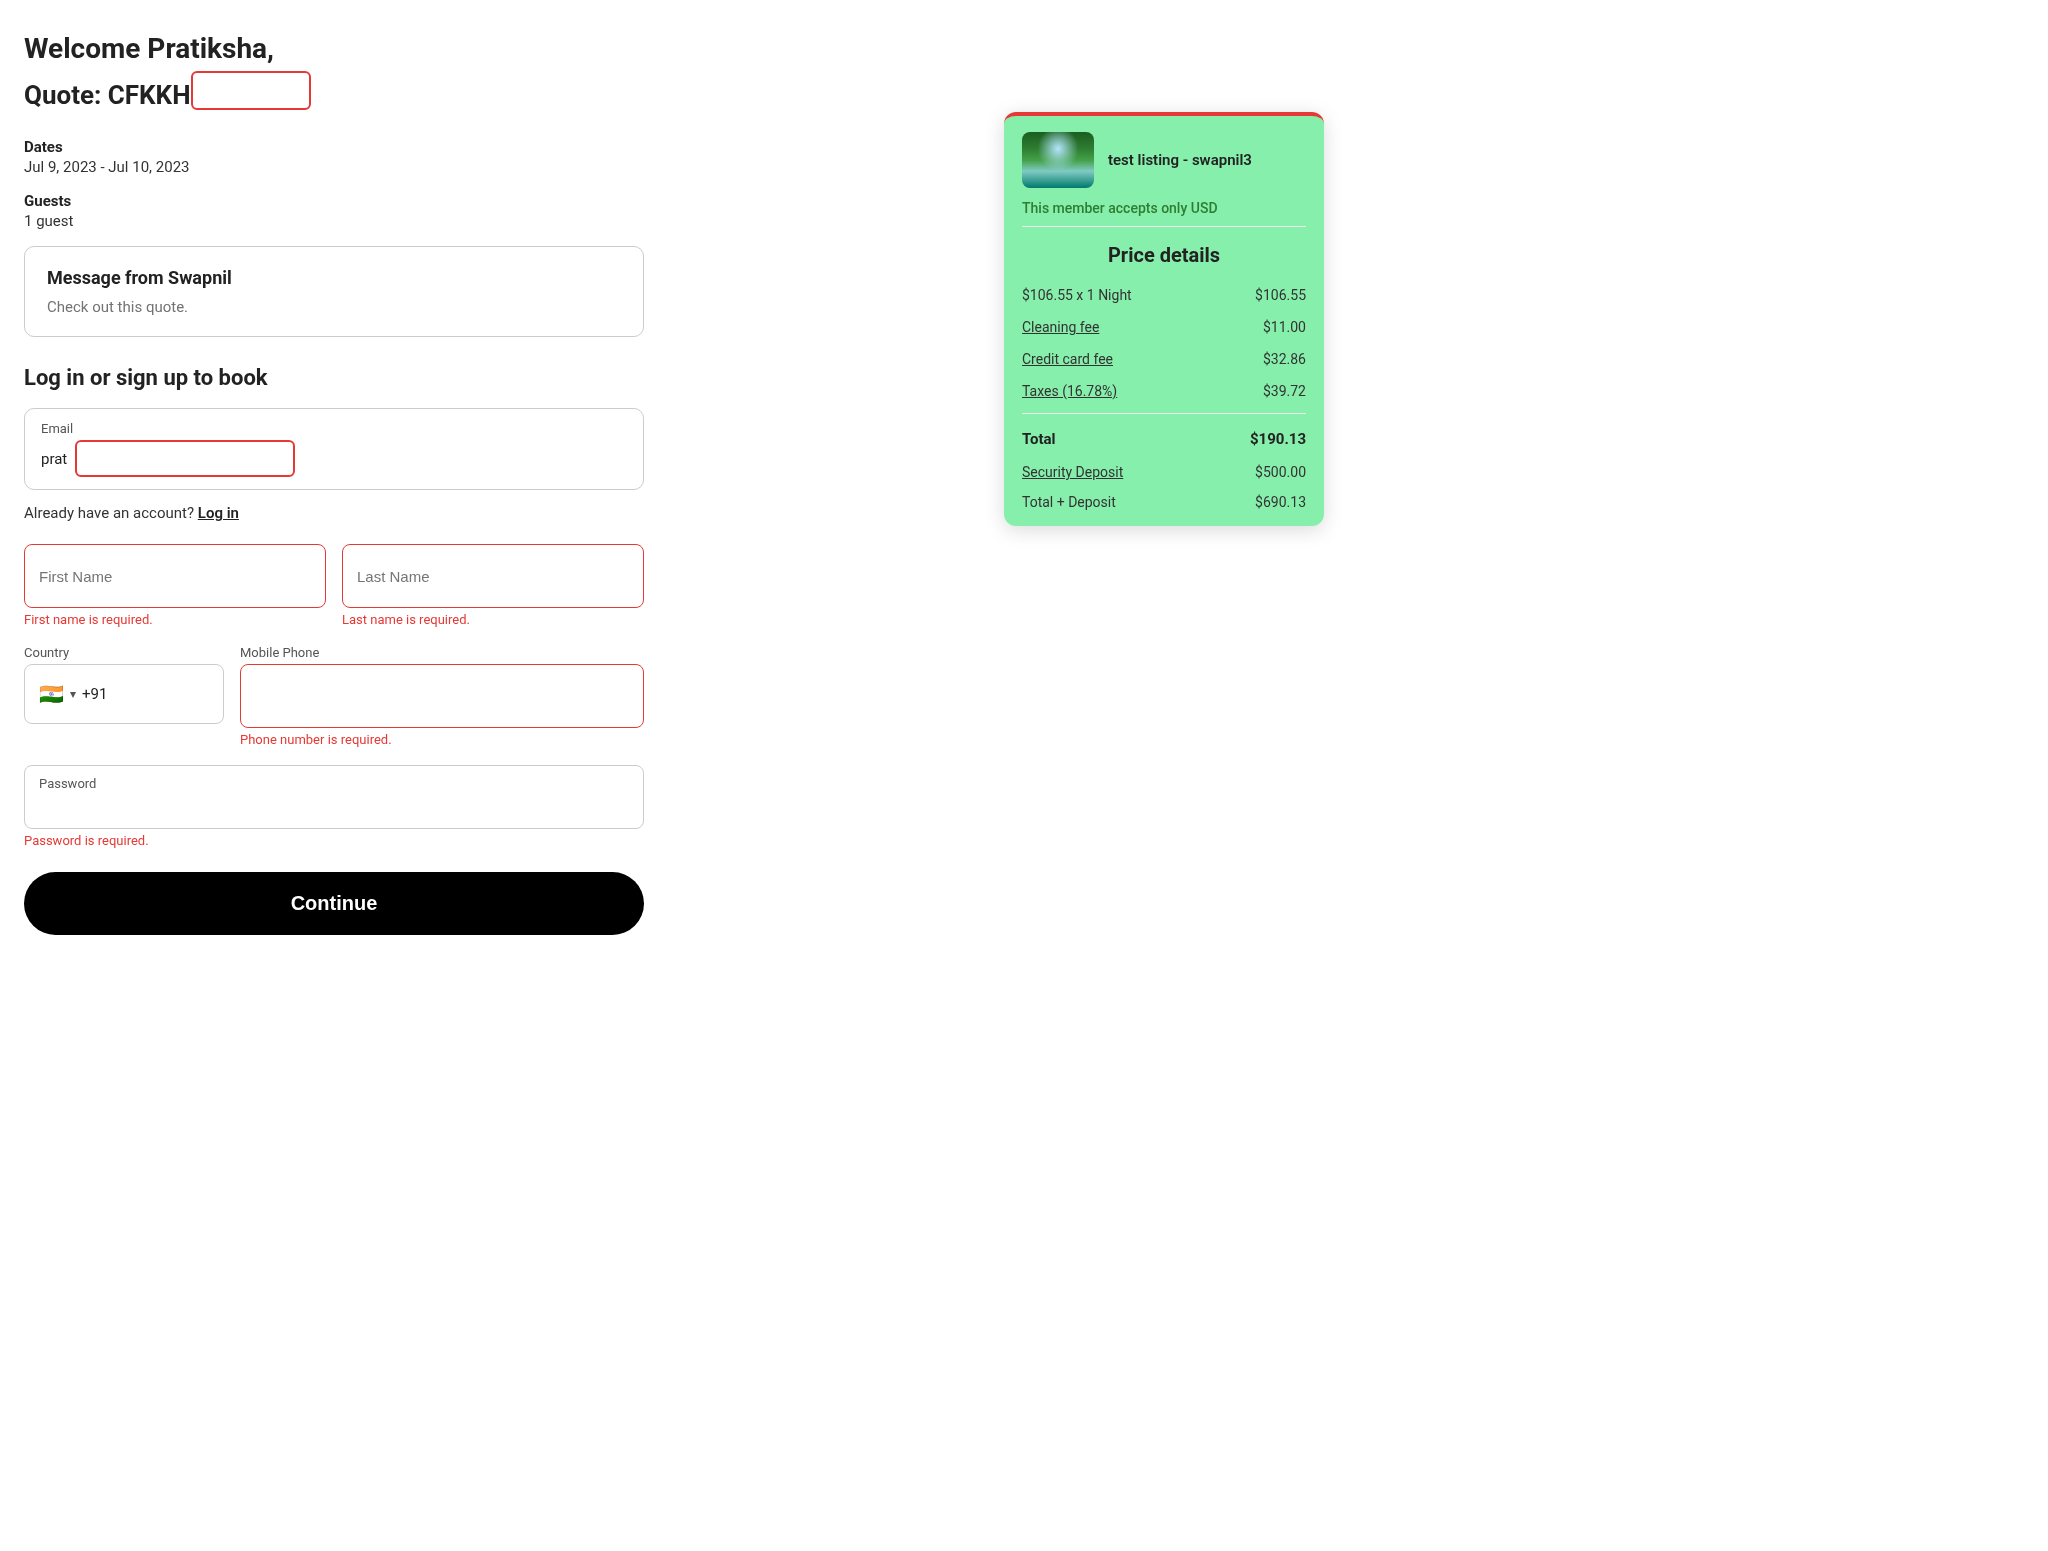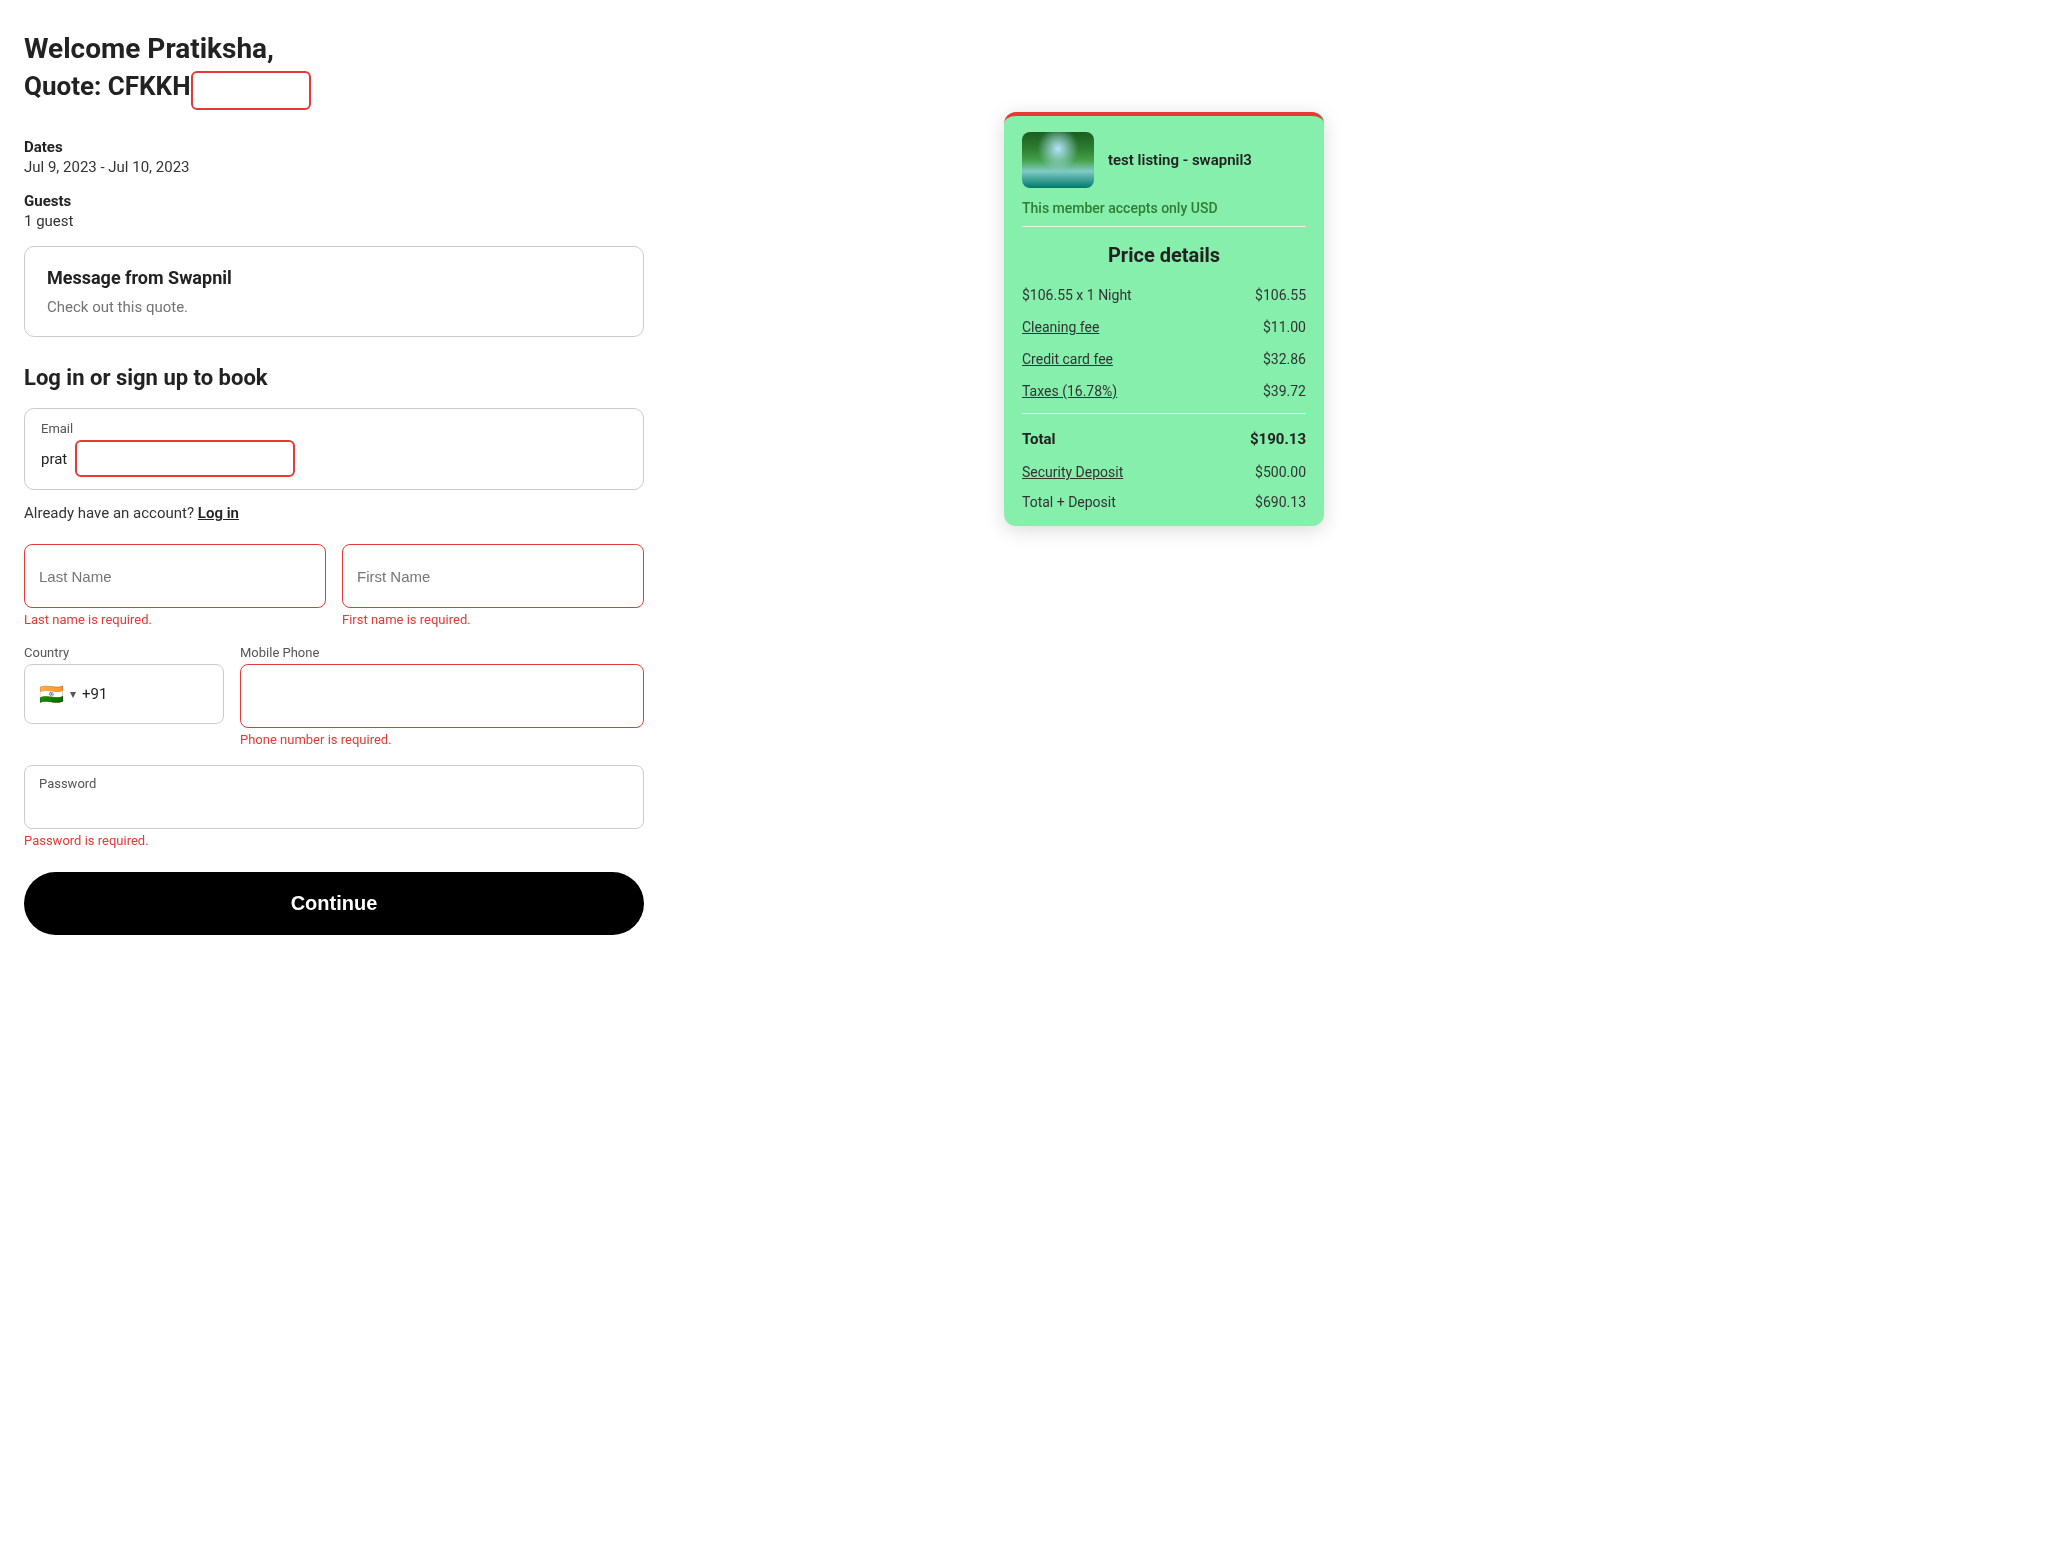--- a/index.html
+++ b/index.html
@@ -28,21 +28,21 @@
     }
 
     
     .welcome-title {
       font-size: 28px;
       font-weight: 700;
       margin-bottom: 6px;
     }
     .quote-row {
       display: flex;
-      align-items: flex-start;
+      align-items: flex-end;
       font-size: 26px;
       font-weight: 700;
       margin-bottom: 28px;
     }
     .quote-input {
       border: 2px solid #e53935;
       border-radius: 6px;
       padding: 6px 12px;
       font-size: 20px;
       width: 120px;
@@ -351,26 +351,26 @@
     
     <div class="login-row">
       <span>Already have an account?</span>
       <span> </span>
       <a class="login-link">Log in</a>
     </div>
 
     
     <div class="name-row">
       <div class="name-field">
+        <input class="field-input-bordered" type="text" placeholder="First Name" style="">
+        <div class="error-text">First name is required.</div>
+      </div>
+      <div class="name-field">
         <input class="field-input-bordered" type="text" placeholder="Last Name" style="">
         <div class="error-text">Last name is required.</div>
-      </div>
-      <div class="name-field">
-        <input class="field-input-bordered" type="text" placeholder="First Name" style="">
-        <div class="error-text">First name is required.</div>
       </div>
     </div>
 
     
     <div class="country-phone-row">
       <div class="country-field">
         <div style="font-size:13px;color:#555;margin-bottom:4px;">Country</div>
         <div class="country-wrapper">
           <span class="flag-icon">🇮🇳</span>
           <span class="chevron-icon">▾</span>

